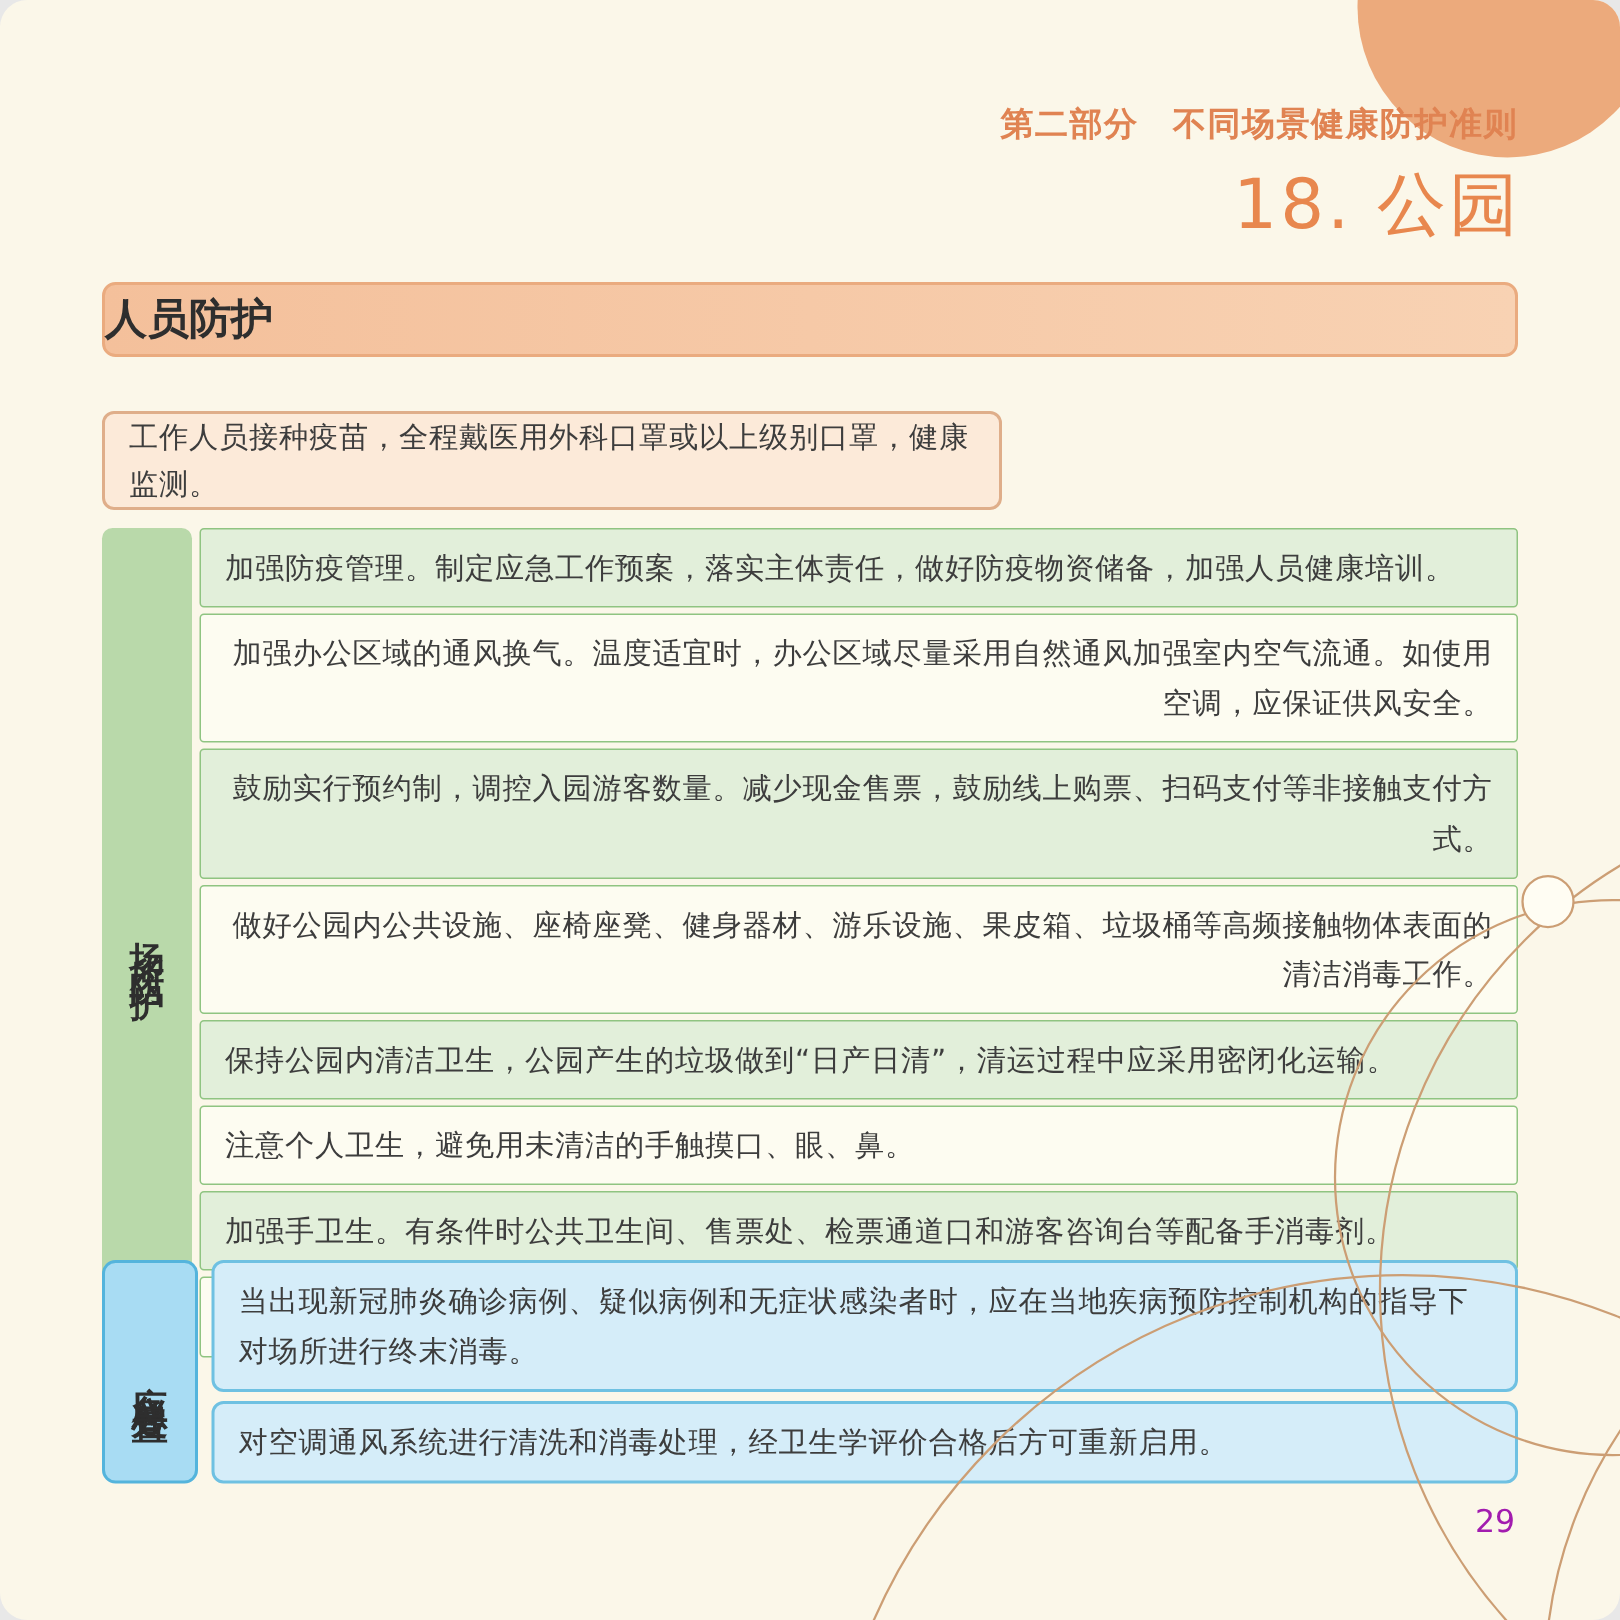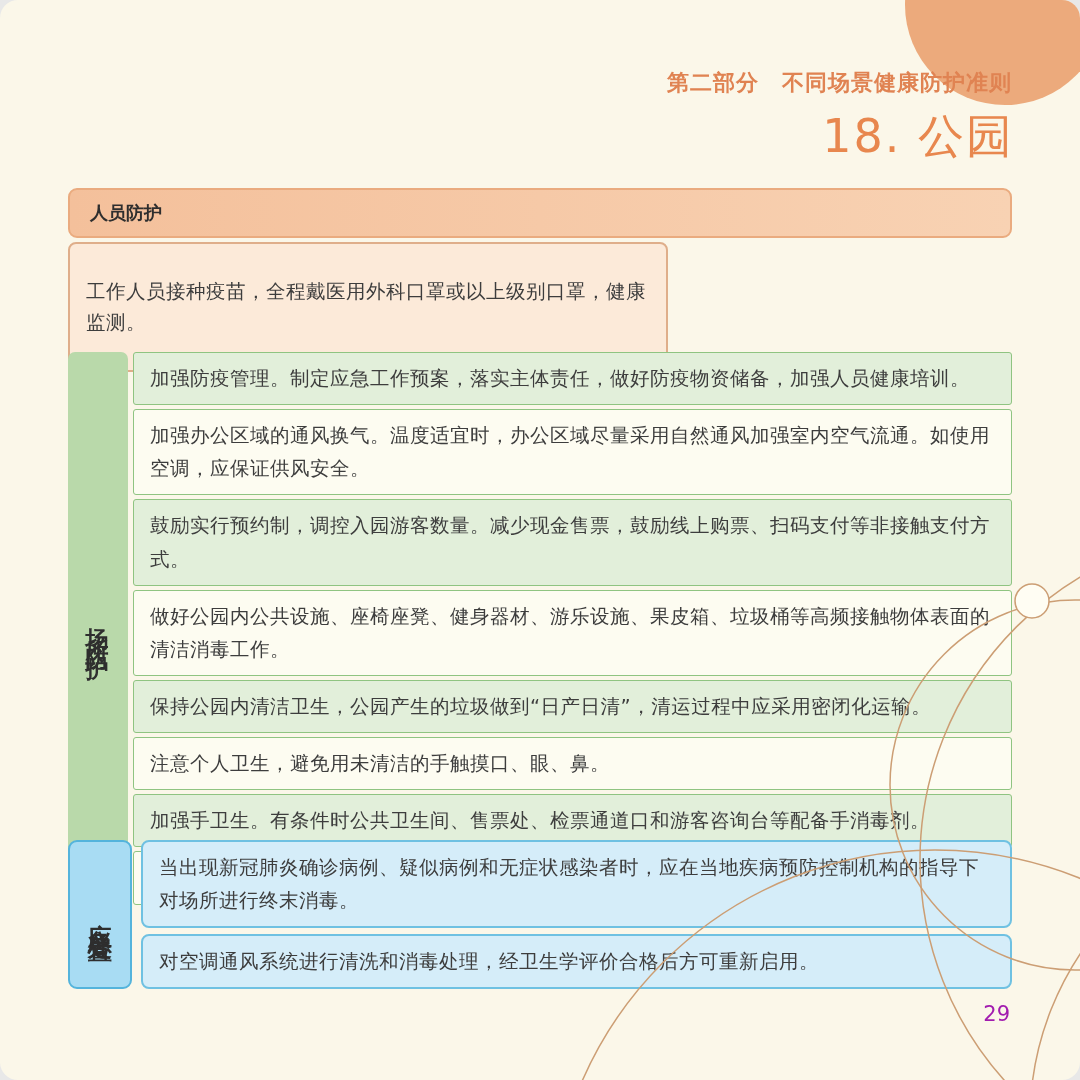--- a/index.html
+++ b/index.html
@@ -40,28 +40,29 @@
     letter-spacing:2px;
     z-index:3;
   }
   
   .personnel-bar{
     position:absolute;left:68px;right:68px;top:188px;height:50px;
     background:linear-gradient(90deg,#f4c09b,#f8d2b3);
     border:2px solid #eaab7f;
     border-radius:9px;
     display:flex;align-items:center;
-    padding-left:20px;box-sizing:border-box;
-    font-size:18px;font-weight:bold;color:#2e2e2e;
+    box-sizing:border-box;
+    font-size:28px;font-weight:bold;color:#2e2e2e;
     z-index:3;
   }
   .personnel-boxes{
     position:absolute;left:68px;right:68px;top:242px;height:130px;
     display:flex;gap:12px;
     z-index:3;
+    align-items:center;
   }
   .pbox{
     background:#fcead9;
     border:2px solid #dfae8a;
     border-radius:8px;
     display:flex;align-items:center;
     padding:0 16px;box-sizing:border-box;
     font-size:19.5px;line-height:1.6;letter-spacing:.5px;
   }
   .pbox-1{flex:0 0 600px;}
@@ -87,20 +88,21 @@
   .venue-rows{
     flex:1;display:flex;flex-direction:column;gap:4px;
   }
   .vrow{
     border:1px solid #8fc481;
     border-radius:3px;
     padding:9px 16px;
     font-size:19.5px;line-height:1.7;letter-spacing:.5px;
     display:flex;align-items:center;
     background:#fdfcf1;
+    text-align:right;
   }
   .venue-rows .vrow:nth-child(odd){background:#e2efda;}
   
   .emergency-section{
     position:absolute;left:68px;right:68px;top:840px;
     display:flex;gap:9px;
     z-index:3;
   }
   .side-blue{
     background:#a8dcf3;

